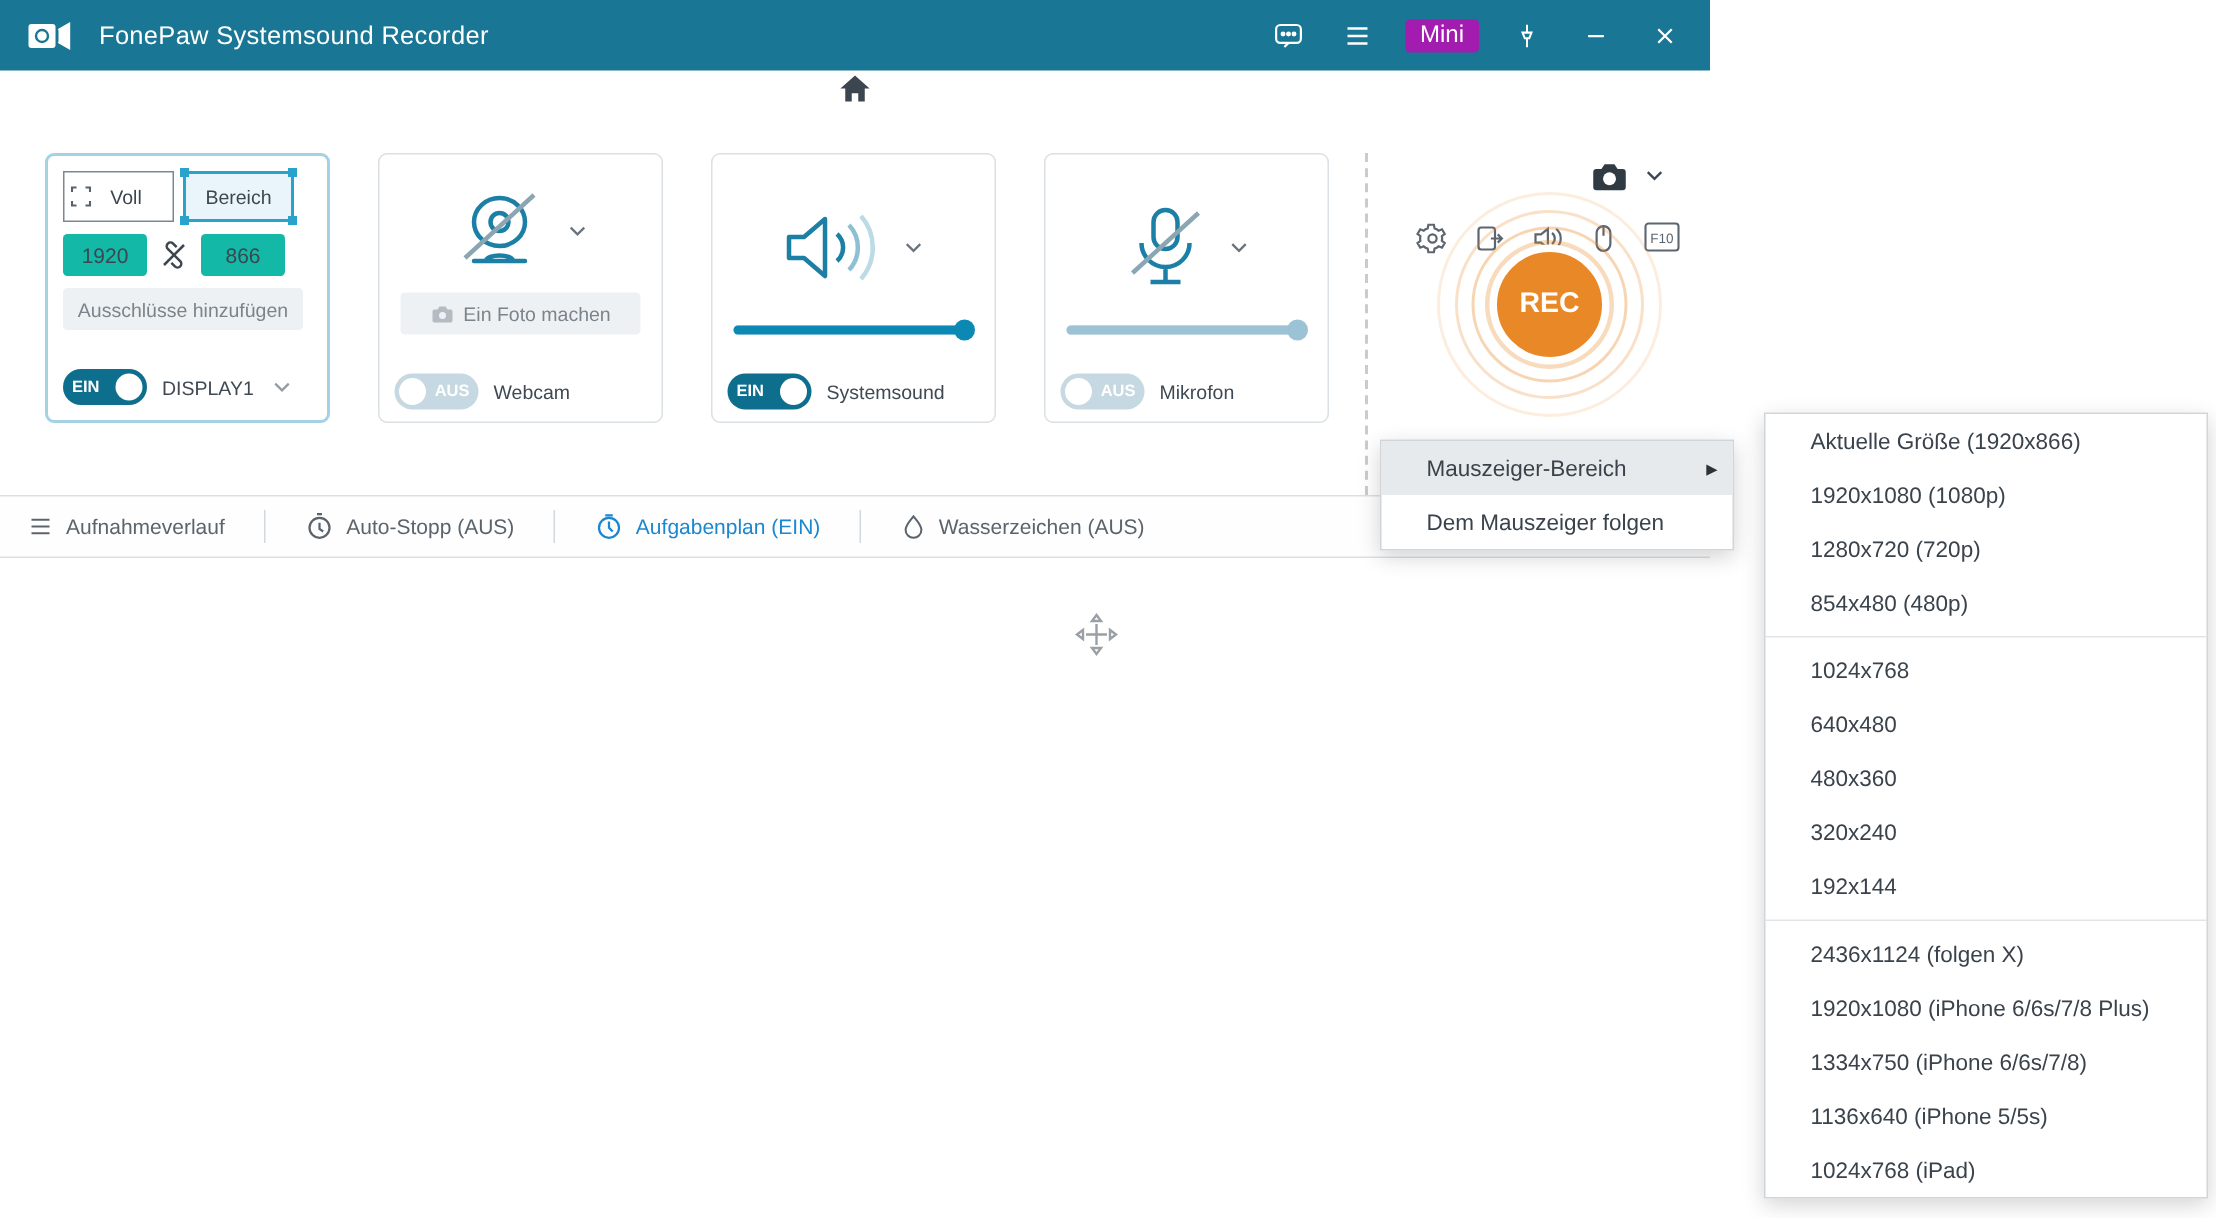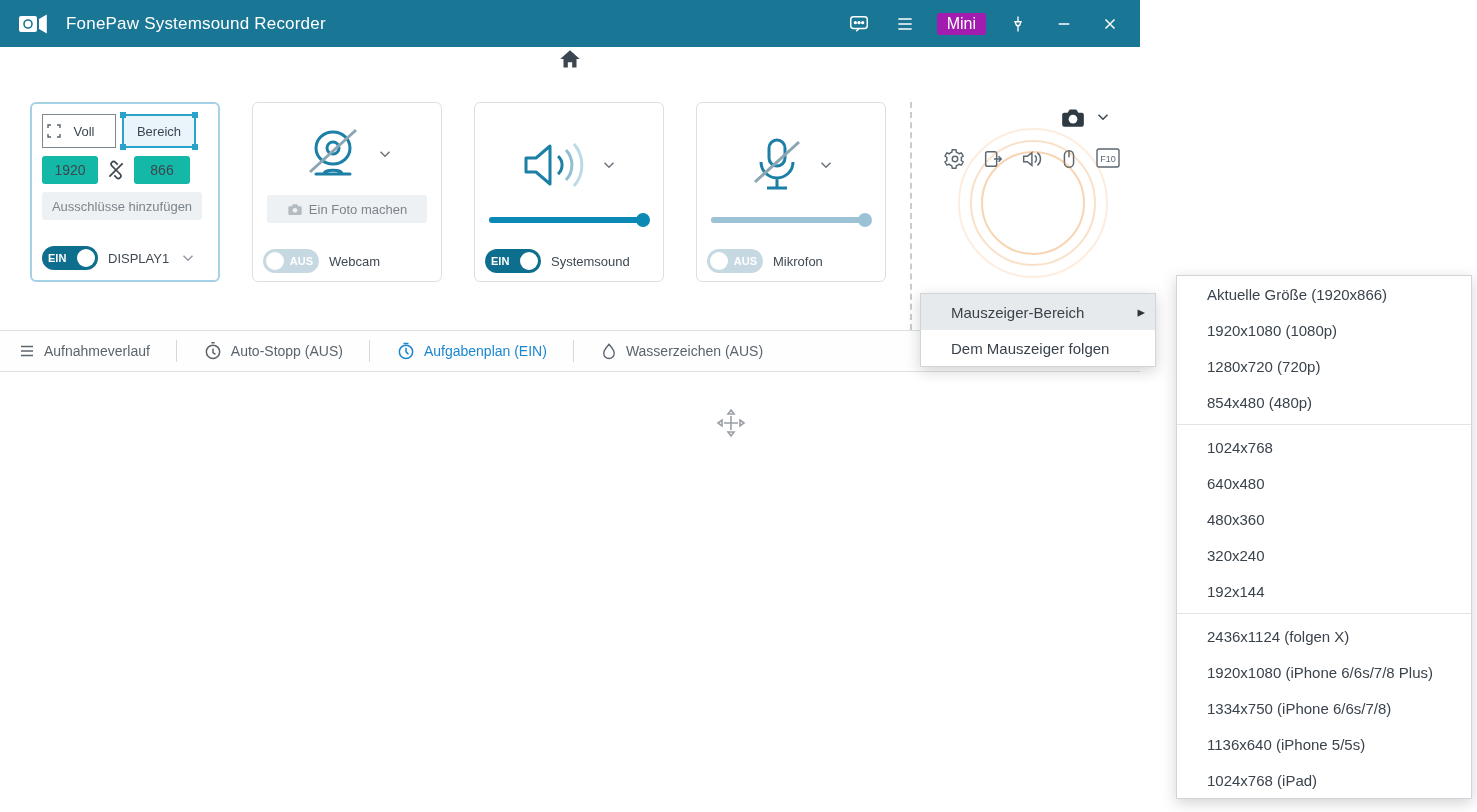--- a/index.html
+++ b/index.html
@@ -337,20 +337,23 @@
             </svg>
         </span>
         <svg class="caret" viewBox="0 0 24 24" fill="none" stroke="#3b4650" stroke-width="2">
             <path d="M6 9l6 6 6-6"></path>
           </svg>
       </div>
       <div class="rec-wrap">
         <div class="rec-ring r1"></div>
           <div class="rec-ring r2"></div>
           <div class="rec-ring r3"></div>
+        <div class="rec-btn">
+          <span>REC</span>
+        </div>
       </div>
       <div class="mode-chip">Aufnahmemodus</div>
     </div>
   </div>
 
   <div class="bottom">
     <div class="item">
       <svg width="18" height="18" viewBox="0 0 24 24" fill="none" stroke="#5b646d" stroke-width="1.8">
           <path d="M4 6h16M4 12h16M4 18h16"></path>
         </svg>

